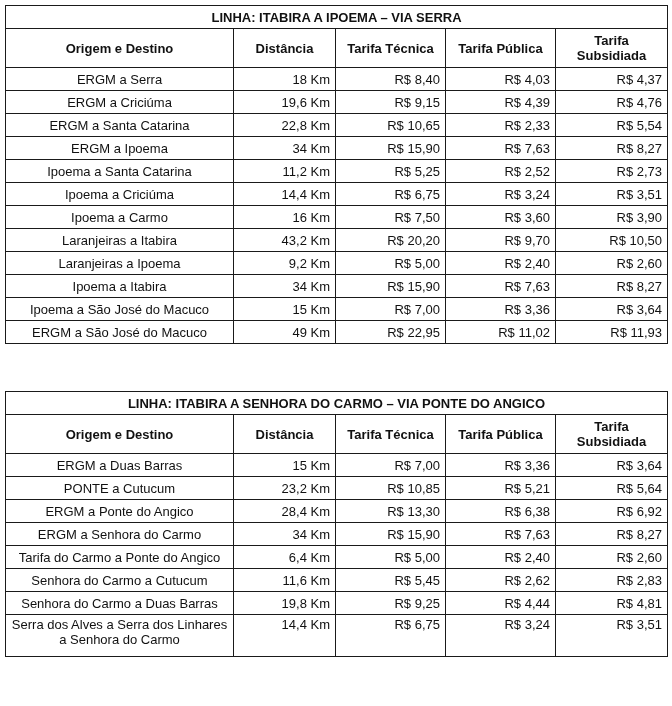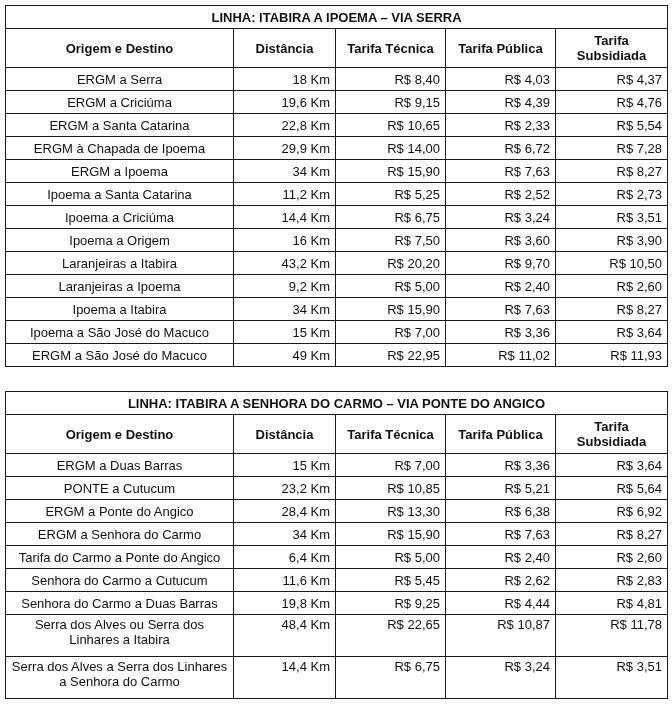--- a/index.html
+++ b/index.html
@@ -61,27 +61,20 @@
         <td class="c-money">R$ 4,76</td>
       </tr>
       <tr class="row">
         <td class="c-route">ERGM a Santa Catarina</td>
         <td class="c-dist">22,8 Km</td>
         <td class="c-money">R$ 10,65</td>
         <td class="c-money">R$ 2,33</td>
         <td class="c-money">R$ 5,54</td>
       </tr>
       <tr class="row">
-        <td class="c-route">ERGM à Chapada de Ipoema</td>
-        <td class="c-dist">29,9 Km</td>
-        <td class="c-money">R$ 14,00</td>
-        <td class="c-money">R$ 6,72</td>
-        <td class="c-money">R$ 7,28</td>
-      </tr>
-      <tr class="row">
         <td class="c-route">ERGM a Ipoema</td>
         <td class="c-dist">34 Km</td>
         <td class="c-money">R$ 15,90</td>
         <td class="c-money">R$ 7,63</td>
         <td class="c-money">R$ 8,27</td>
       </tr>
       <tr class="row">
         <td class="c-route">Ipoema a Santa Catarina</td>
         <td class="c-dist">11,2 Km</td>
         <td class="c-money">R$ 5,25</td>
@@ -89,21 +82,21 @@
         <td class="c-money">R$ 2,73</td>
       </tr>
       <tr class="row">
         <td class="c-route">Ipoema a Criciúma</td>
         <td class="c-dist">14,4 Km</td>
         <td class="c-money">R$ 6,75</td>
         <td class="c-money">R$ 3,24</td>
         <td class="c-money">R$ 3,51</td>
       </tr>
       <tr class="row">
-        <td class="c-route">Ipoema a Origem</td>
+        <td class="c-route">Ipoema a Carmo</td>
         <td class="c-dist">16 Km</td>
         <td class="c-money">R$ 7,50</td>
         <td class="c-money">R$ 3,60</td>
         <td class="c-money">R$ 3,90</td>
       </tr>
       <tr class="row">
         <td class="c-route">Laranjeiras a Itabira</td>
         <td class="c-dist">43,2 Km</td>
         <td class="c-money">R$ 20,20</td>
         <td class="c-money">R$ 9,70</td>
@@ -204,27 +197,20 @@
         <td class="c-money">R$ 2,83</td>
       </tr>
       <tr class="row">
         <td class="c-route">Senhora do Carmo a Duas Barras</td>
         <td class="c-dist">19,8 Km</td>
         <td class="c-money">R$ 9,25</td>
         <td class="c-money">R$ 4,44</td>
         <td class="c-money">R$ 4,81</td>
       </tr>
       <tr class="row tall">
-        <td class="c-route">Serra dos Alves ou Serra dos Linhares a Itabira</td>
-        <td class="c-dist">48,4 Km</td>
-        <td class="c-money">R$ 22,65</td>
-        <td class="c-money">R$ 10,87</td>
-        <td class="c-money">R$ 11,78</td>
-      </tr>
-      <tr class="row tall">
         <td class="c-route">Serra dos Alves a Serra dos Linhares a Senhora do Carmo</td>
         <td class="c-dist">14,4 Km</td>
         <td class="c-money">R$ 6,75</td>
         <td class="c-money">R$ 3,24</td>
         <td class="c-money">R$ 3,51</td>
       </tr>
     </tbody>
 </table>
 
 </body></html>

